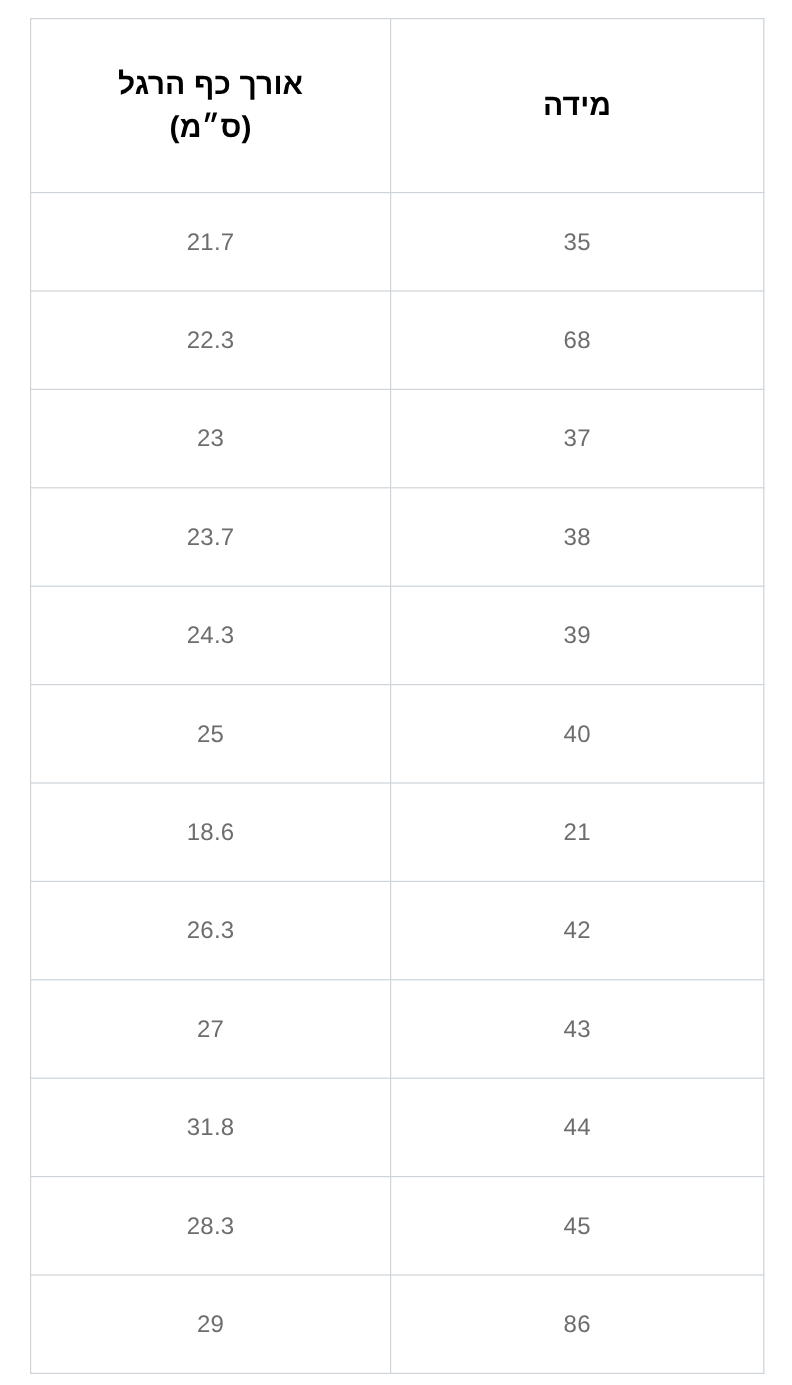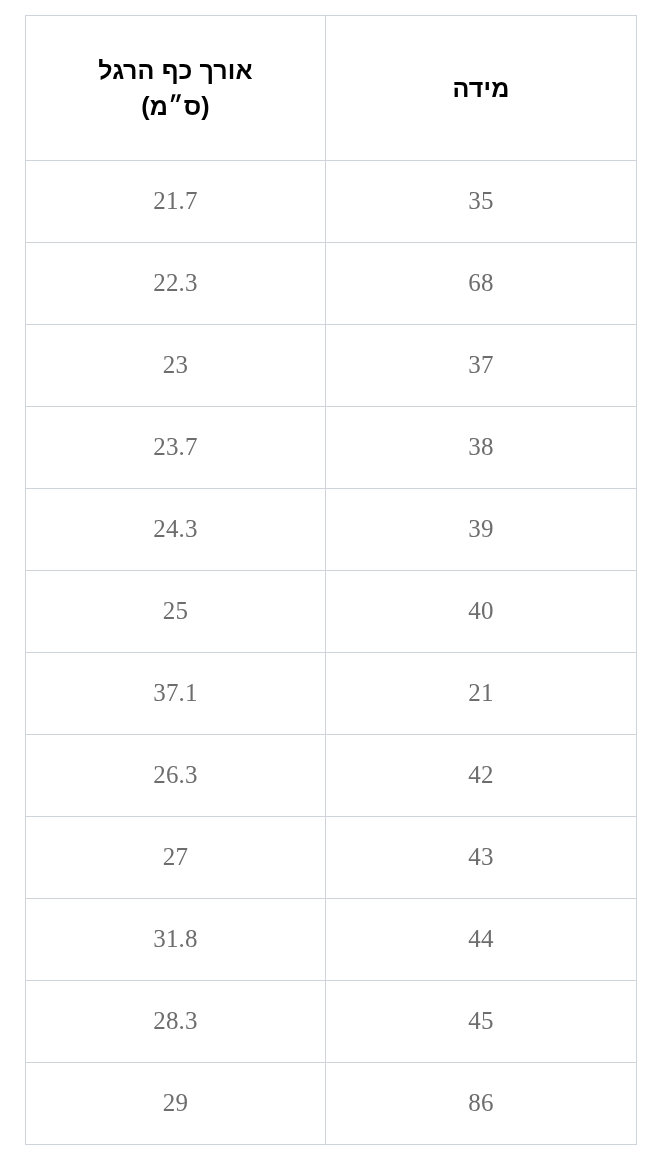--- a/index.html
+++ b/index.html
@@ -57,25 +57,24 @@
     letter-spacing: 0.1px;
     padding: 6px 14px;
   }
 
   .head-line { display: block; }
 
   
   .size-table tbody td {
     height: 81px;
     color: #6d6d6d;
-    font-size: 25px;
+    font-size: 20px;
     font-weight: 400;
     line-height: 1.3;
     letter-spacing: 0.2px;
-    font-family: Liberation Serif, serif;
   }
 
   .num { unicode-bidi: isolate; direction: ltr; display: inline-block; }
 </style>
 </head>
 <body>
 
 <div class="page">
 
   <table class="size-table">
@@ -116,21 +115,21 @@
       <tr>
         <td><span class="num">39</span></td>
         <td><span class="num">24.3</span></td>
       </tr>
       <tr>
         <td><span class="num">40</span></td>
         <td><span class="num">25</span></td>
       </tr>
       <tr>
         <td><span class="num">21</span></td>
-        <td><span class="num">37.1</span></td>
+        <td><span class="num">18.6</span></td>
       </tr>
       <tr>
         <td><span class="num">42</span></td>
         <td><span class="num">26.3</span></td>
       </tr>
       <tr>
         <td><span class="num">43</span></td>
         <td><span class="num">27</span></td>
       </tr>
       <tr>

